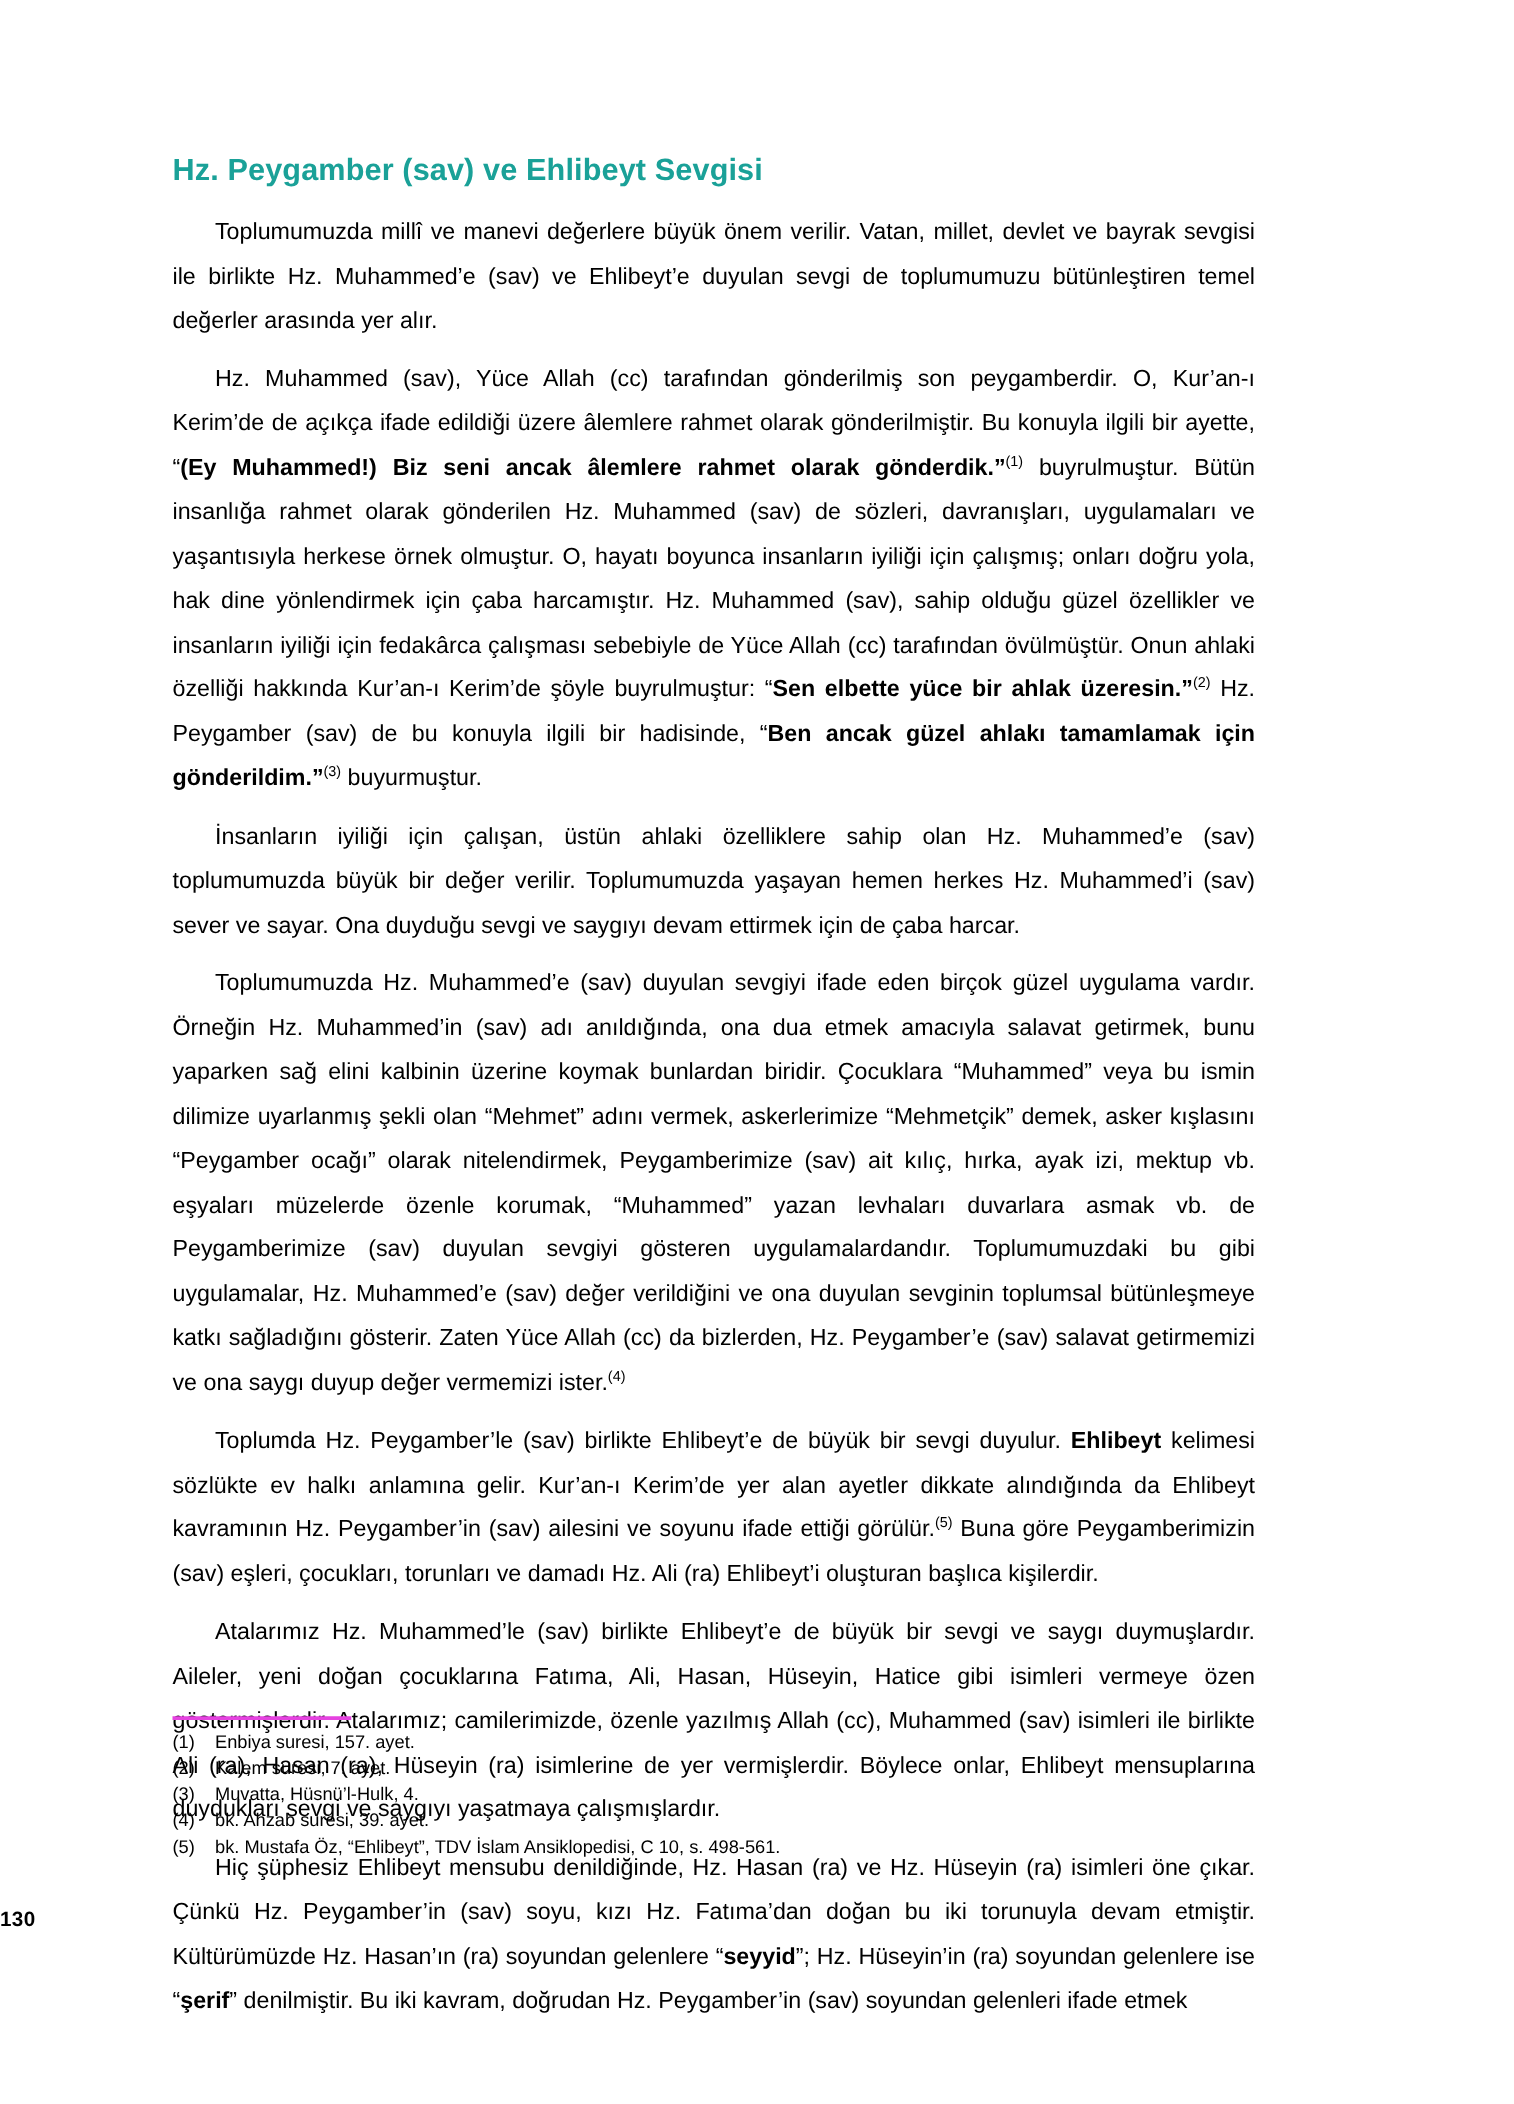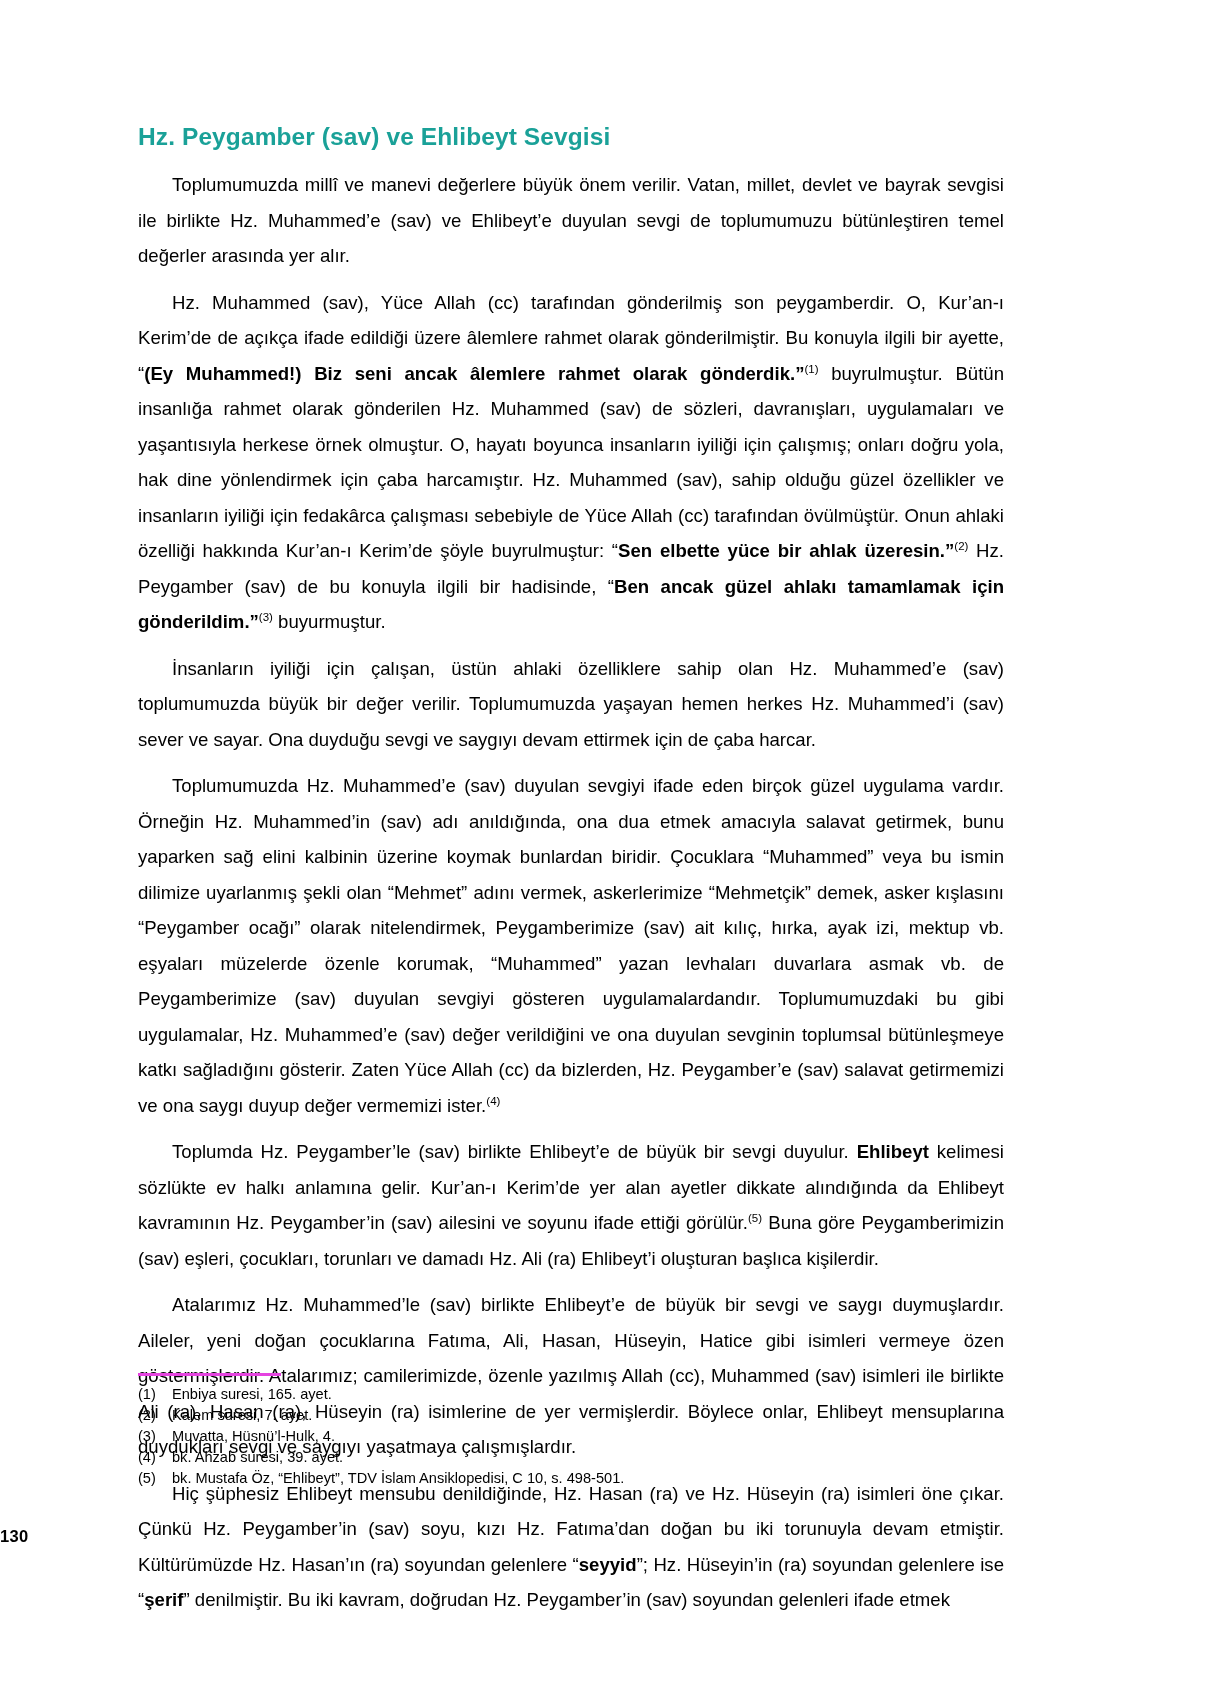--- a/index.html
+++ b/index.html
@@ -112,36 +112,36 @@
 
     <p class="body-par"><span>Hiç şüphesiz Ehlibeyt mensubu denildiğinde, Hz. Hasan (ra) ve Hz. Hüseyin (ra) isimleri öne çıkar. Çünkü Hz. Peygamber’in (sav) soyu, kızı Hz. Fatıma’dan doğan bu iki torunuyla devam etmiştir. Kültürümüzde Hz. Hasan’ın (ra) soyundan gelenlere “</span><b>seyyid</b><span>”; Hz. Hüseyin’in (ra) soyundan gelenlere ise “</span><b>şerif</b><span>” denilmiştir. Bu iki kavram, doğrudan Hz. Peygamber’in (sav) soyundan gelenleri ifade etmek</span></p>
 
   </div>
 
   <div class="footnotes">
     <div class="fn-rule"></div>
     <ul class="fn-list">
       <li class="fn-item">
         <span class="fn-num">(1)</span>
-        <span>Enbiya suresi, 165. ayet.</span>
+        <span>Enbiya suresi, 157. ayet.</span>
       </li>
       <li class="fn-item">
         <span class="fn-num">(2)</span>
         <span>Kalem suresi, 7. ayet.</span>
       </li>
       <li class="fn-item">
         <span class="fn-num">(3)</span>
         <span>Muvatta, Hüsnü’l-Hulk, 4.</span>
       </li>
       <li class="fn-item">
         <span class="fn-num">(4)</span>
         <span>bk. Ahzab suresi, 39. ayet.</span>
       </li>
       <li class="fn-item">
         <span class="fn-num">(5)</span>
-        <span>bk. Mustafa Öz, “Ehlibeyt”, TDV İslam Ansiklopedisi, C 10, s. 498-501.</span>
+        <span>bk. Mustafa Öz, “Ehlibeyt”, TDV İslam Ansiklopedisi, C 10, s. 498-561.</span>
       </li>
     </ul>
   </div>
 
   <div class="page-number">130</div>
 
 </div>
 
 </body></html>

